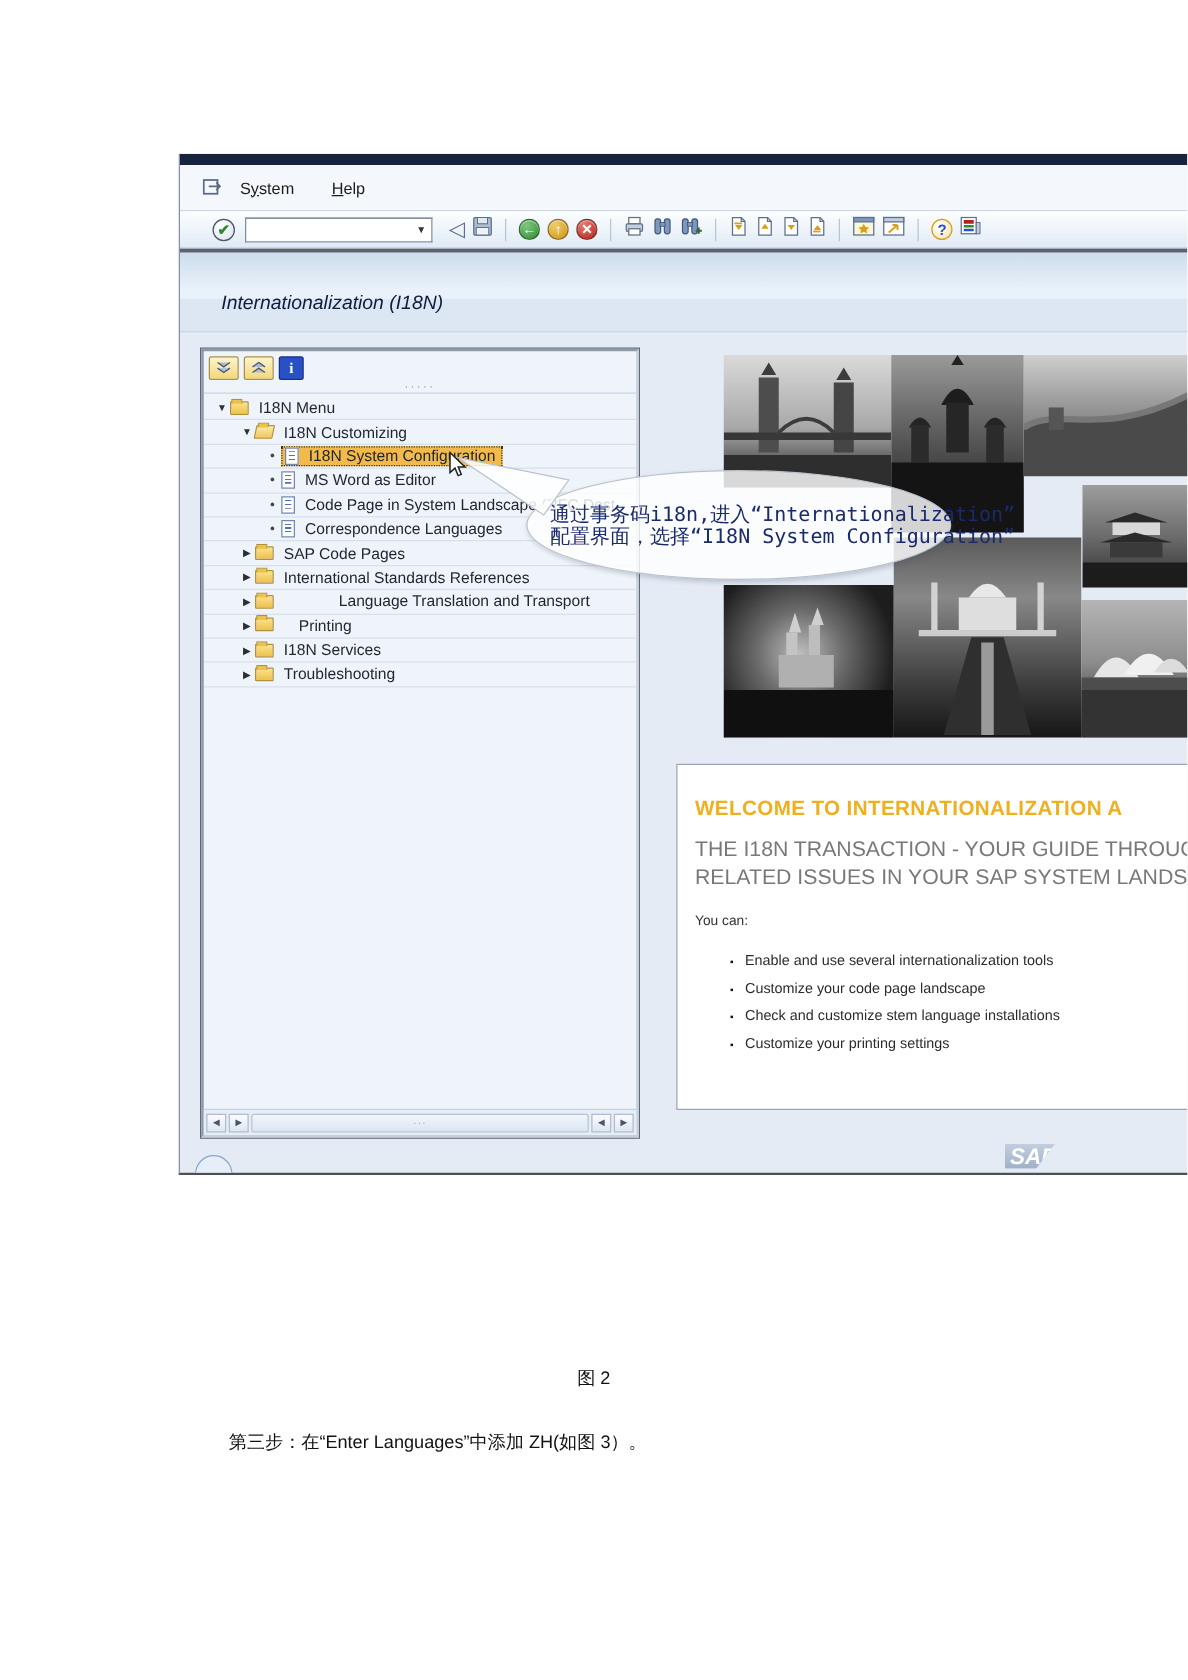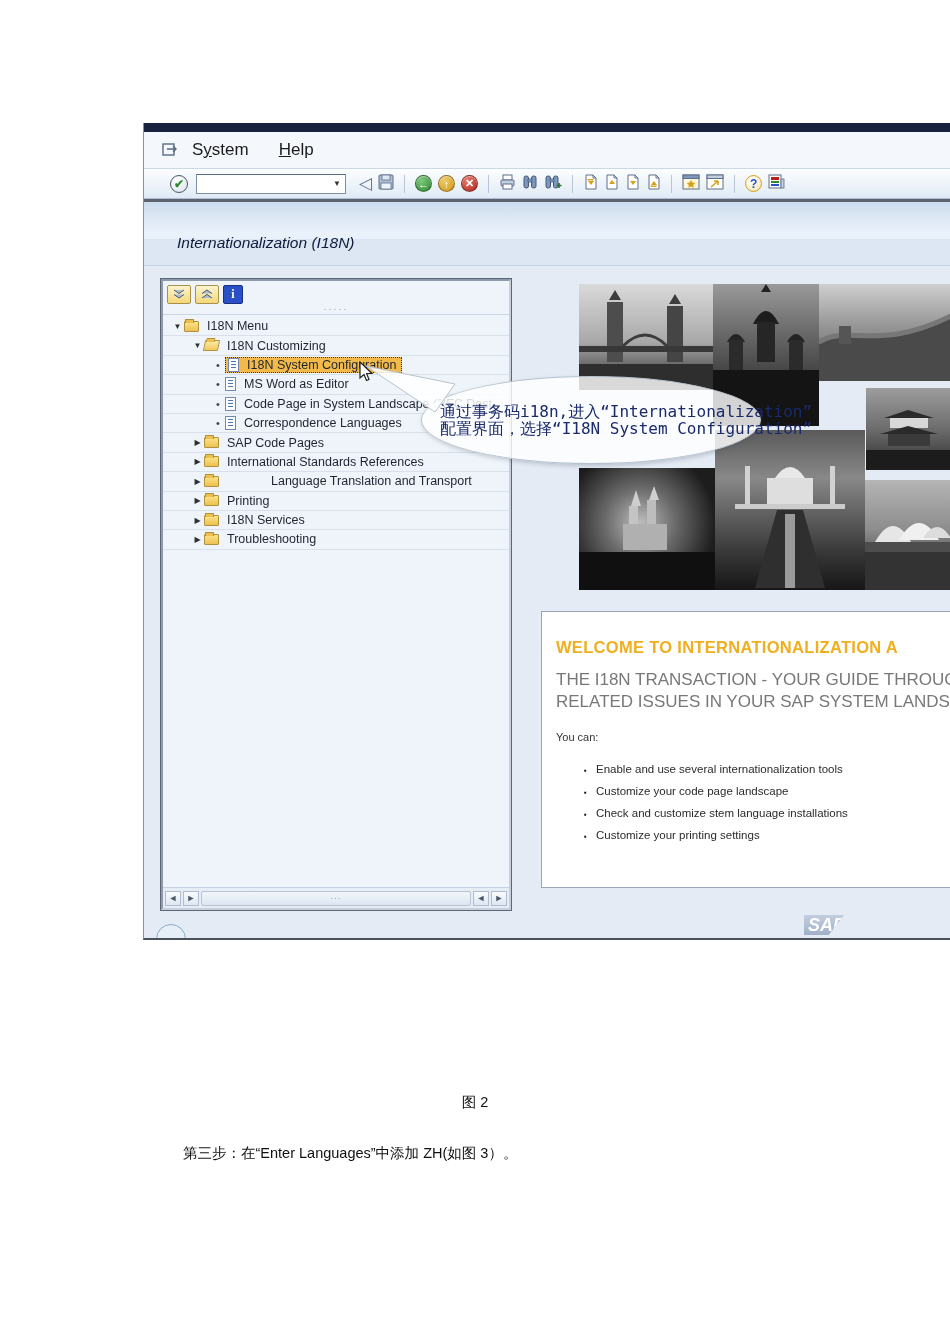--- a/index.html
+++ b/index.html
@@ -3,21 +3,21 @@
 <meta charset="utf-8">
 <style>
   * { margin:0; padding:0; box-sizing:border-box; }
   html,body { width:950px; height:1344px; background:#fff; font-family:"Liberation Sans", sans-serif; position:relative; overflow:hidden; }
 
   
   .win { position:absolute; left:143px; top:123px; width:807px; height:817px; background:#f2f6fb; border-left:1px solid #8593a8; border-bottom:2px solid #4a4f58; overflow:hidden; }
   .topstrip { height:9px; background:#17233f; }
   .menubar { height:37px; background:#f4f8fc; border-bottom:1px solid #cdd8e6; display:flex; align-items:center; padding-left:18px; }
   .menu-exit { width:16px; height:14px; margin-right:14px; }
-  .mitem { font-size:17px; color:#1c1c1c; margin-right:30px; cursor:default; }
+  .mitem { font-size:13px; color:#1c1c1c; margin-right:30px; cursor:default; }
   .mitem u { text-decoration:underline; }
 
   .toolbar { height:30px; background:linear-gradient(180deg,#fcfeff,#e0eaf5); border-bottom:1px solid #aebdd2; display:flex; align-items:center; padding-left:26px; }
   .tb-sep { width:1px; height:18px; background:#b9c5d5; margin:0 7px; }
   .icon-circle { width:17px; height:17px; border-radius:50%; display:inline-flex; align-items:center; justify-content:center; font-size:11px; font-weight:bold; color:#fff; margin:0 3px; border:1px solid rgba(0,0,0,.35); box-shadow:inset 0 1px 1px rgba(255,255,255,.5); }
   .c-green { background:radial-gradient(circle at 35% 30%,#7ec97e,#2f8a2f); }
   .c-gold  { background:radial-gradient(circle at 35% 30%,#f0cc6a,#cf9414); }
   .c-red   { background:radial-gradient(circle at 35% 30%,#e57a6e,#b32318); }
   .enter-check { width:18px; height:18px; border-radius:50%; border:1.5px solid #4a5568; background:radial-gradient(circle at 35% 30%,#ffffff,#d9e2ec); color:#2f8a2f; font-size:12px; font-weight:bold; display:inline-flex; align-items:center; justify-content:center; margin-right:8px; }
   .cmdfield { width:150px; height:20px; background:#fff; border:1px solid #7f8fa6; border-top-color:#5d6b80; display:flex; align-items:center; justify-content:flex-end; margin-right:10px; }
@@ -301,21 +301,21 @@
             <span style="flex: 0 0 auto; width: 28px;"></span>
             <span class="caret">▶</span>
             <span style="display: inline-flex; align-items: center; gap: 44px;">
               <span class="folder"></span>
               <span class="tlabel">Language Translation and Transport</span>
             </span>
           </div>
           <div class="trow">
             <span style="flex: 0 0 auto; width: 28px;"></span>
             <span class="caret">▶</span>
-            <span style="display: inline-flex; align-items: center;">
+            <span style="display: inline-flex; align-items: flex-start; gap: 12px;">
               <span class="folder"></span>
               <span class="tlabel">Printing</span>
             </span>
           </div>
           <div class="trow">
             <span style="flex: 0 0 auto; width: 28px;"></span>
             <span class="caret">▶</span>
             <span style="display: inline-flex; align-items: center;">
               <span class="folder"></span>
               <span class="tlabel">I18N Services</span>

